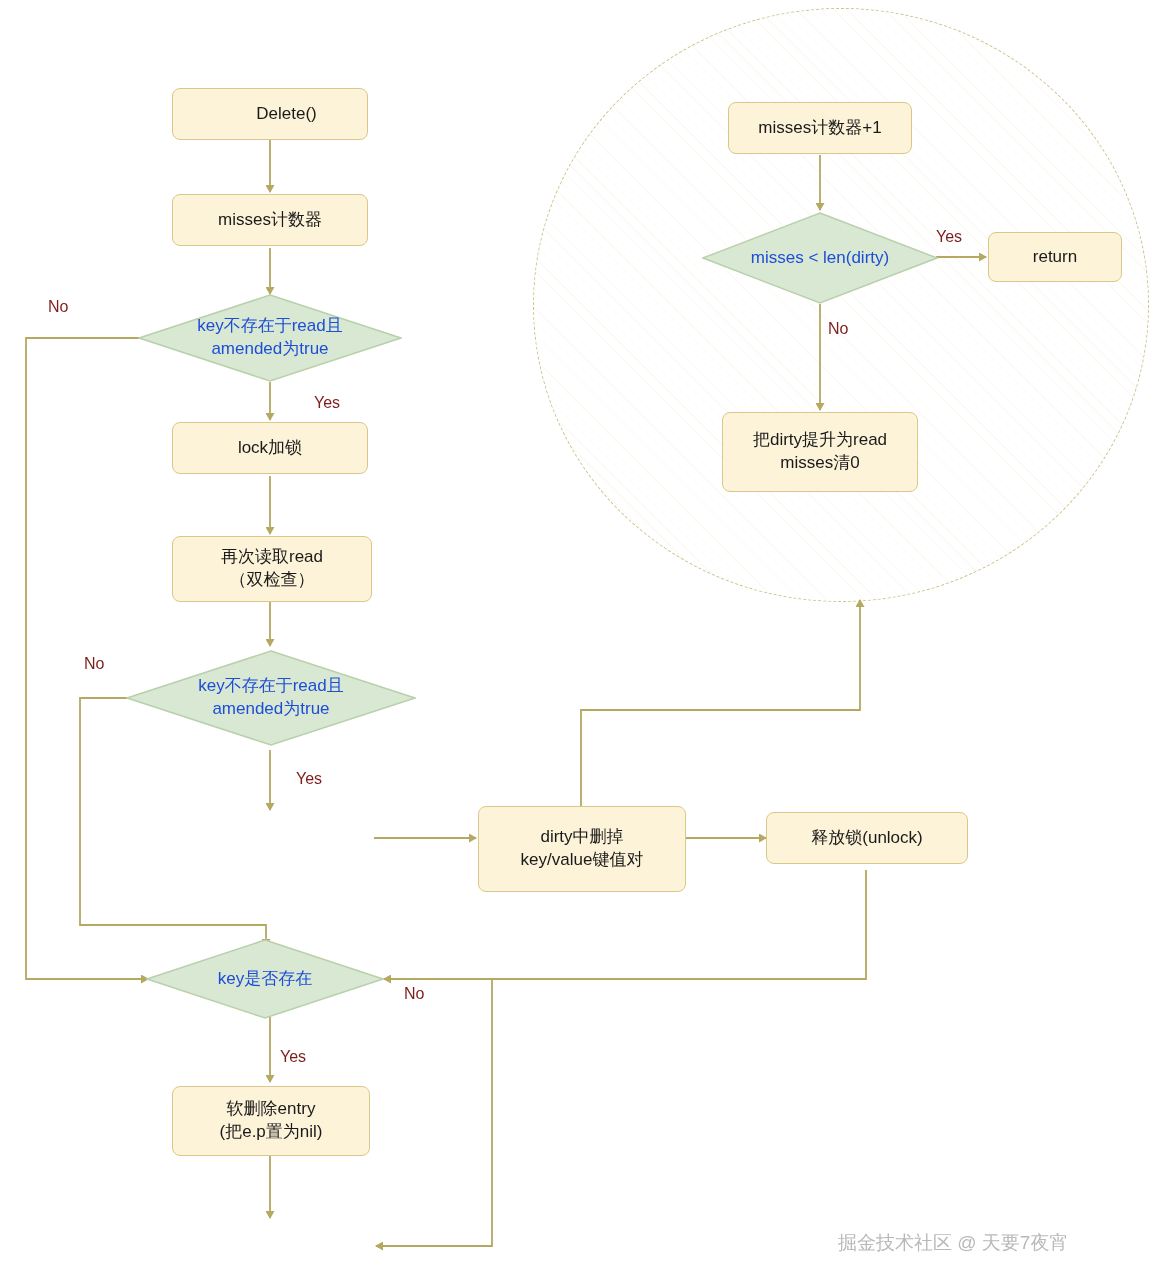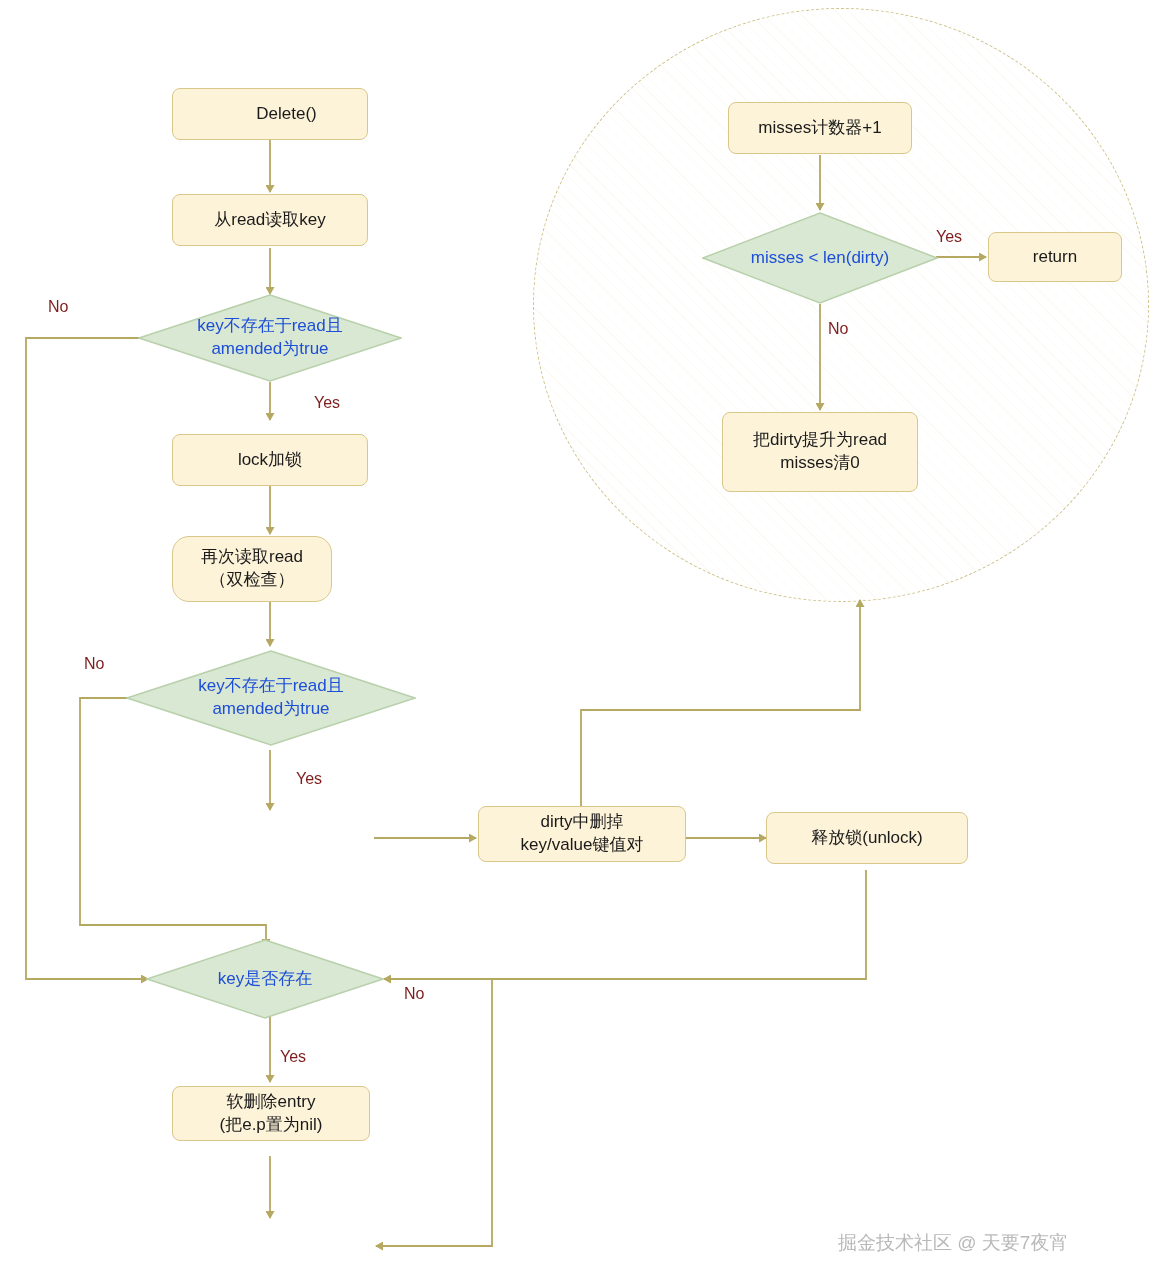--- a/index.html
+++ b/index.html
@@ -134,57 +134,57 @@
       <path d="M820,155 L820,210"></path>
 
       <path d="M936,257 L986,257"></path>
 
       <path d="M820,304 L820,410"></path>
     </g>
   </svg>
 
   <div class="node rect" style="left:172px; top:88px; width:196px; height:52px;padding-left:33px;">Delete()</div>
 
-  <div class="node rect" style="left:172px; top:194px; width:196px; height:52px;">从read读取key</div>
+  <div class="node rect" style="left:172px; top:194px; width:196px; height:52px;">misses计数器</div>
 
   <div class="diamond-wrap" style="left:138px; top:294px; width:264px; height:88px;">
     <svg class="diamond-shape" viewBox="0 0 264 88" preserveAspectRatio="none">
       <polygon points="132,1 263,44 132,87 1,44" fill="#d9e8d2" stroke="#b8d0ab" stroke-width="1.5"></polygon>
     </svg>
     <div class="diamond-label">key不存在于read且
 amended为true</div>
   </div>
 
-  <div class="node rect" style="left:172px; top:422px; width:196px; height:52px;margin-top:12px;">lock加锁</div>
-
-  <div class="node rect" style="left:172px; top:536px; width:160px; height:66px;border-radius:17px;">再次读取read
+  <div class="node rect" style="left:172px; top:422px; width:196px; height:52px;">lock加锁</div>
+
+  <div class="node rect" style="left:172px; top:536px; width:200px; height:66px;">再次读取read
 （双检查）</div>
 
   <div class="diamond-wrap" style="left:126px; top:650px; width:290px; height:96px;">
     <svg class="diamond-shape" viewBox="0 0 290 96" preserveAspectRatio="none">
       <polygon points="145,1 289,48 145,95 1,48" fill="#d9e8d2" stroke="#b8d0ab" stroke-width="1.5"></polygon>
     </svg>
     <div class="diamond-label">key不存在于read且
 amended为true</div>
   </div>
 
 
-  <div class="node rect" style="left:478px; top:806px; width:208px; height:56px;">dirty中删掉
+  <div class="node rect" style="left:478px; top:806px; width:208px; height:86px;">dirty中删掉
 key/value键值对</div>
 
   <div class="node rect" style="left:766px; top:812px; width:202px; height:52px;">释放锁(unlock)</div>
 
   <div class="diamond-wrap" style="left:146px; top:939px; width:238px; height:80px;">
     <svg class="diamond-shape" viewBox="0 0 238 80" preserveAspectRatio="none">
       <polygon points="119,1 237,40 119,79 1,40" fill="#d9e8d2" stroke="#b8d0ab" stroke-width="1.5"></polygon>
     </svg>
     <div class="diamond-label">key是否存在</div>
   </div>
 
-  <div class="node rect" style="left:172px; top:1086px; width:198px; height:55px;text-align:center;">软删除entry
+  <div class="node rect" style="left:172px; top:1086px; width:198px; height:70px;text-align:center;">软删除entry
 (把e.p置为nil)</div>
 
   <div class="node rect" style="left:172px; top:1288px; width:198px; height:52px;">结束</div>
 
   <div class="node rect" style="left:728px; top:102px; width:184px; height:52px;">misses计数器+1</div>
 
   <div class="diamond-wrap" style="left:702px; top:212px; width:236px; height:92px;">
     <svg class="diamond-shape" viewBox="0 0 236 92" preserveAspectRatio="none">
       <polygon points="118,1 235,46 118,91 1,46" fill="#d9e8d2" stroke="#b8d0ab" stroke-width="1.5"></polygon>
     </svg>

